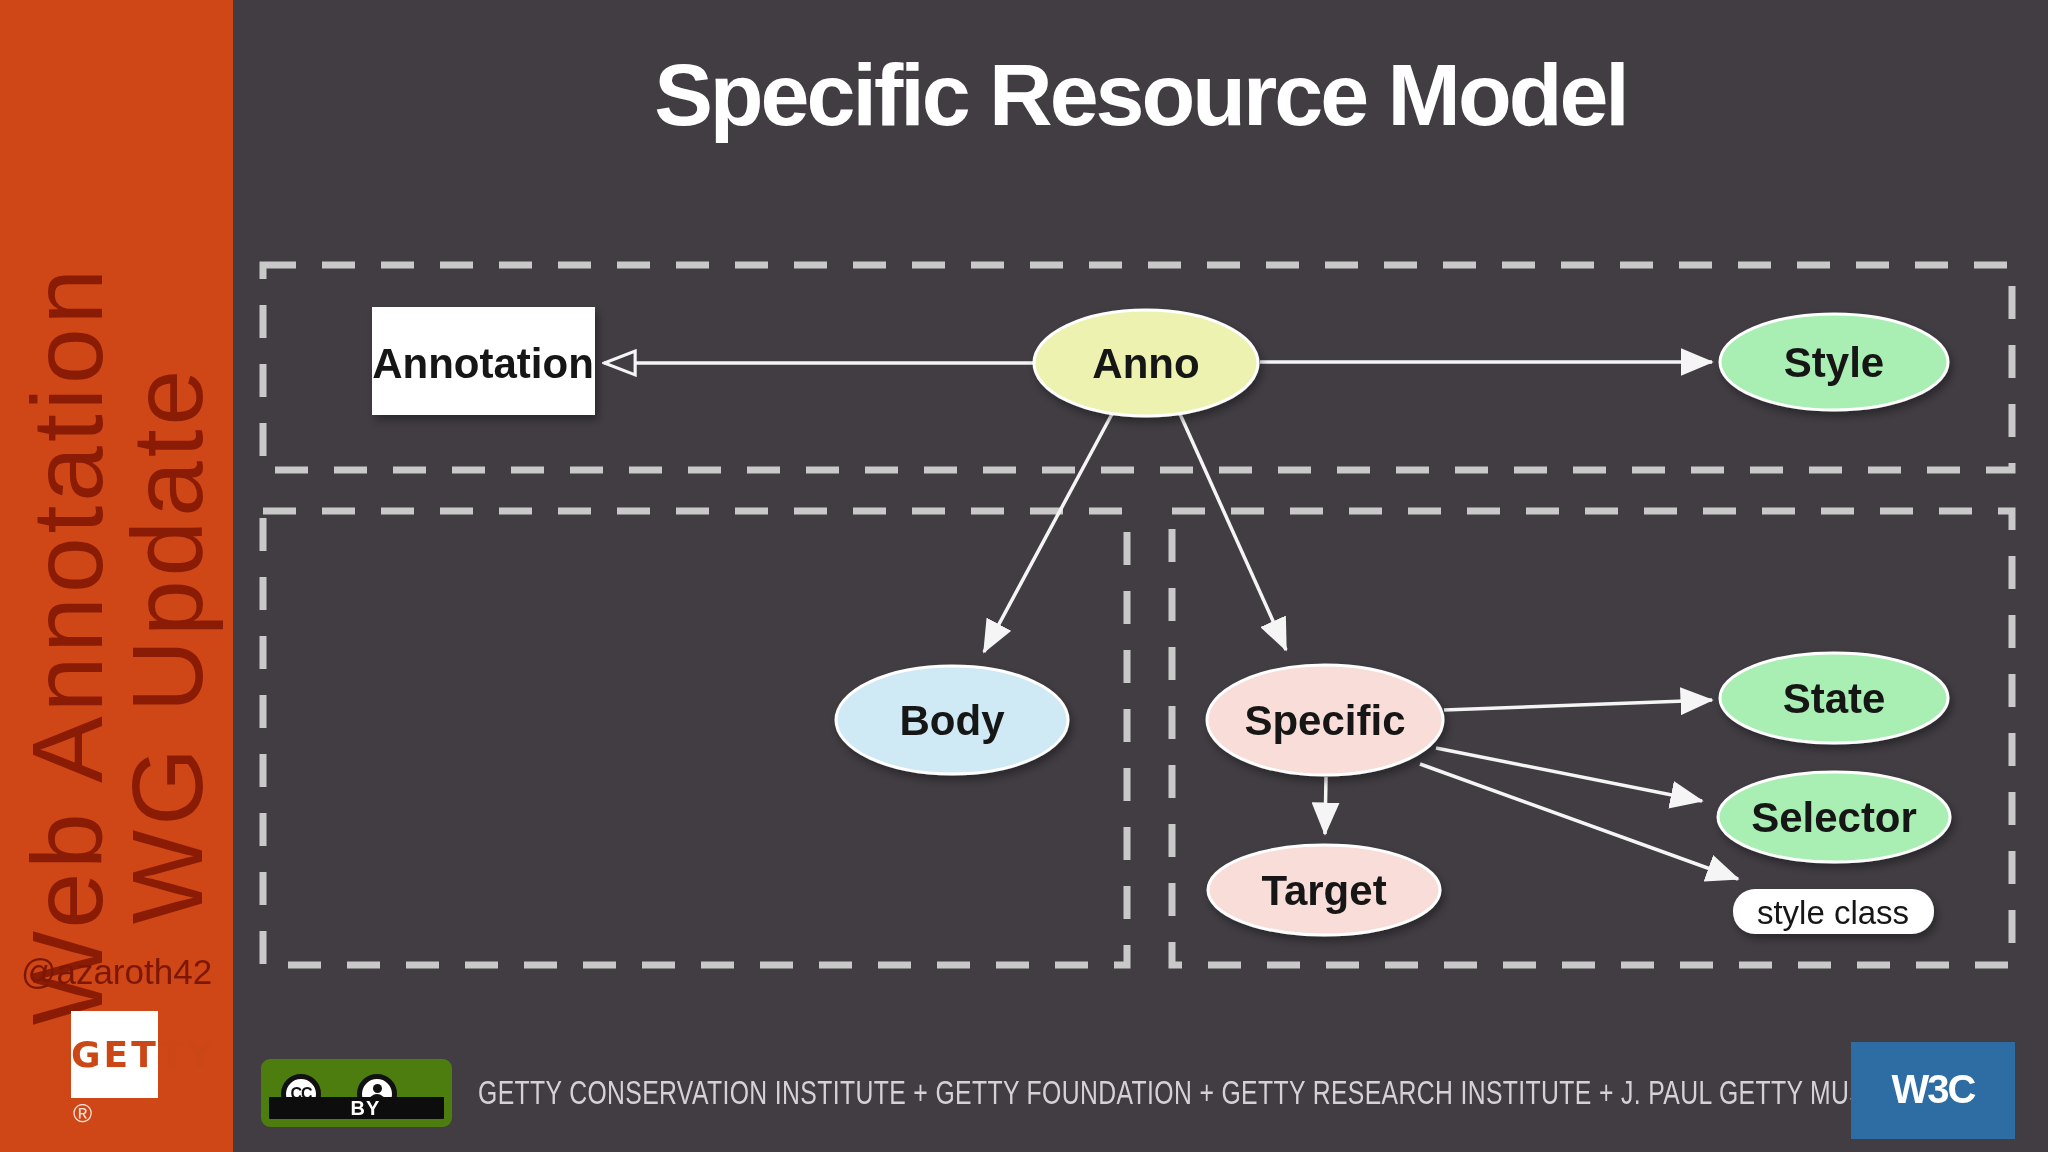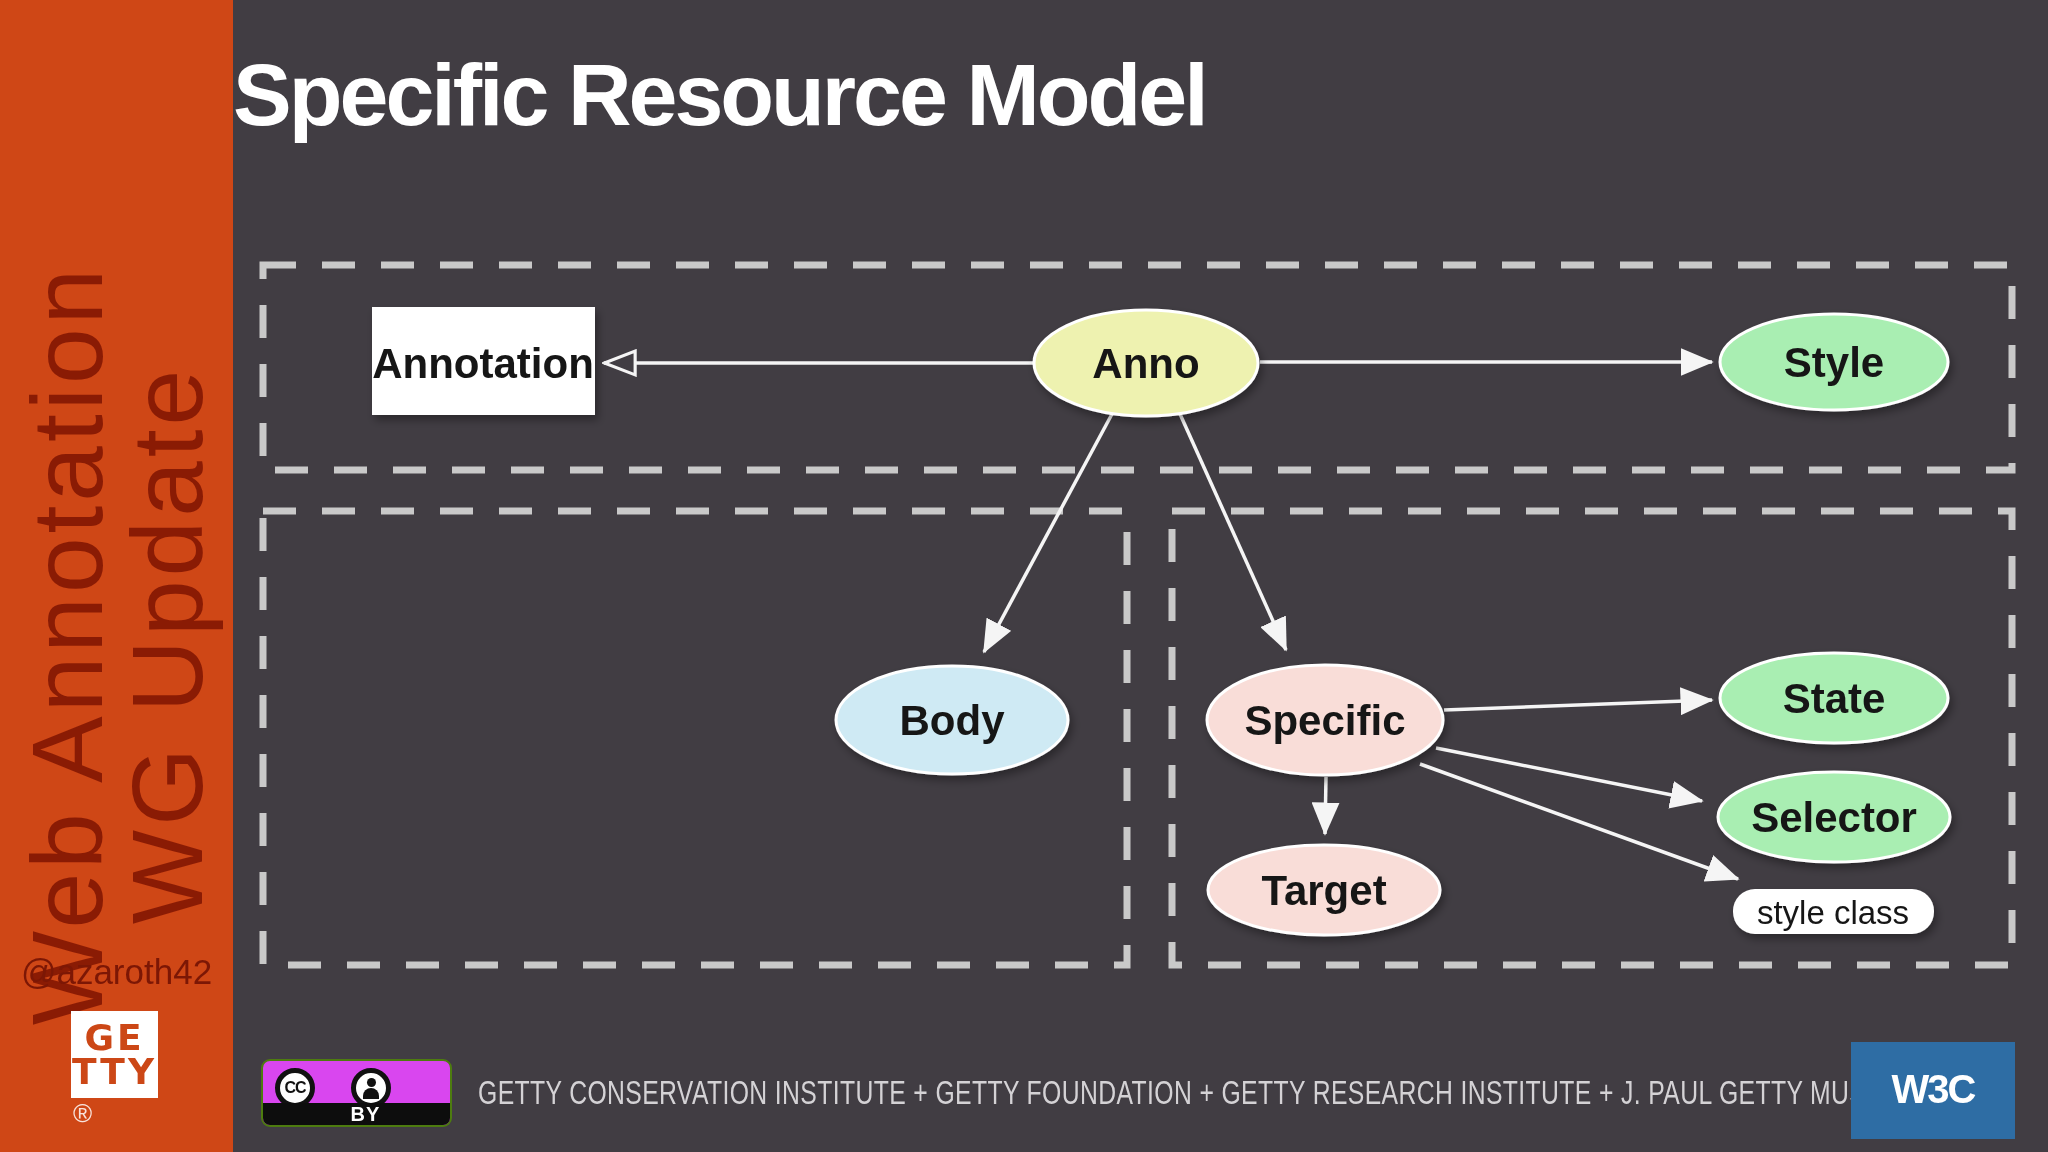--- a/index.html
+++ b/index.html
@@ -7,36 +7,36 @@
          font-family:"Liberation Sans",sans-serif;}
   
   .sidebar{position:absolute;left:0;top:0;width:233px;height:1152px;background:#cf4716;}
   .sidebar-vertical{position:absolute;left:50%;top:645px;
     transform:translate(-50%,-50%) rotate(-90deg);
     color:#8a1b04;font-size:100px;line-height:1.0;letter-spacing:4px;
     text-align:center;white-space:nowrap;}
   .sidebar-handle{position:absolute;left:0;top:952px;width:233px;text-align:center;
     color:#7c1705;font-size:35px;}
   .getty-logo{position:absolute;left:71px;top:1011px;width:87px;height:87px;background:#ffffff;
-    display:flex;flex-direction:column;align-items:center;justify-content:center;}
+    display:flex;align-items:center;justify-content:space-between;}
   .getty-logo span{color:#cc4716;font-weight:bold;font-size:36px;line-height:.93;letter-spacing:3px;
     font-family:"DejaVu Sans",sans-serif;}
   .getty-reg{position:absolute;left:73px;top:1098px;color:rgba(255,255,255,.85);font-size:26px;}
   
-  .title{position:absolute;left:233px;right:0;top:44px;text-align:left;color:#ffffff;
+  .title{position:absolute;left:233px;right:0;top:44px;text-align:center;color:#ffffff;
     font-size:88px;font-weight:bold;letter-spacing:-3px;}
   
   svg.diagram{position:absolute;left:0;top:0;}
   svg text{font-family:"Liberation Sans",sans-serif;font-weight:700;fill:#161616;font-size:42px;}
   svg text.pill-label{font-weight:400;font-size:33px;}
   .dashbox{fill:none;stroke:#c9c9c9;stroke-width:7;stroke-dasharray:33 26;}
   .edge{stroke:#f5f5f5;stroke-width:3.5;}
   
   .cc-badge{position:absolute;left:261px;top:1059px;width:191px;height:68px;border-radius:9px;
-    background:#d946ef;border:2px solid #4d7c0f;box-sizing:border-box;overflow:hidden;}
+    background:#4d7c0f;border:8px solid #4d7c0f;box-sizing:border-box;overflow:hidden;}
   .cc-circle{position:absolute;top:7px;width:30px;height:30px;border:5px solid #111;
     border-radius:50%;background:#fff;display:flex;align-items:center;justify-content:center;}
   .cc-circle.cc{left:12px;}
   .cc-circle.person{left:88px;}
   .cc-circle .cc-text{font-size:16px;font-weight:bold;color:#111;letter-spacing:-1px;}
   .person-head{width:9px;height:9px;background:#111;border-radius:50%;margin-bottom:1px;}
   .person-glyph{display:flex;flex-direction:column;align-items:center;justify-content:center;}
   .person-body{width:16px;height:11px;background:#111;border-radius:8px 8px 0 0;}
   .cc-strip{position:absolute;left:0;right:0;bottom:0;height:22px;background:#0d0d0d;
     color:#ffffff;font-size:20px;font-weight:bold;text-align:center;line-height:22px;

